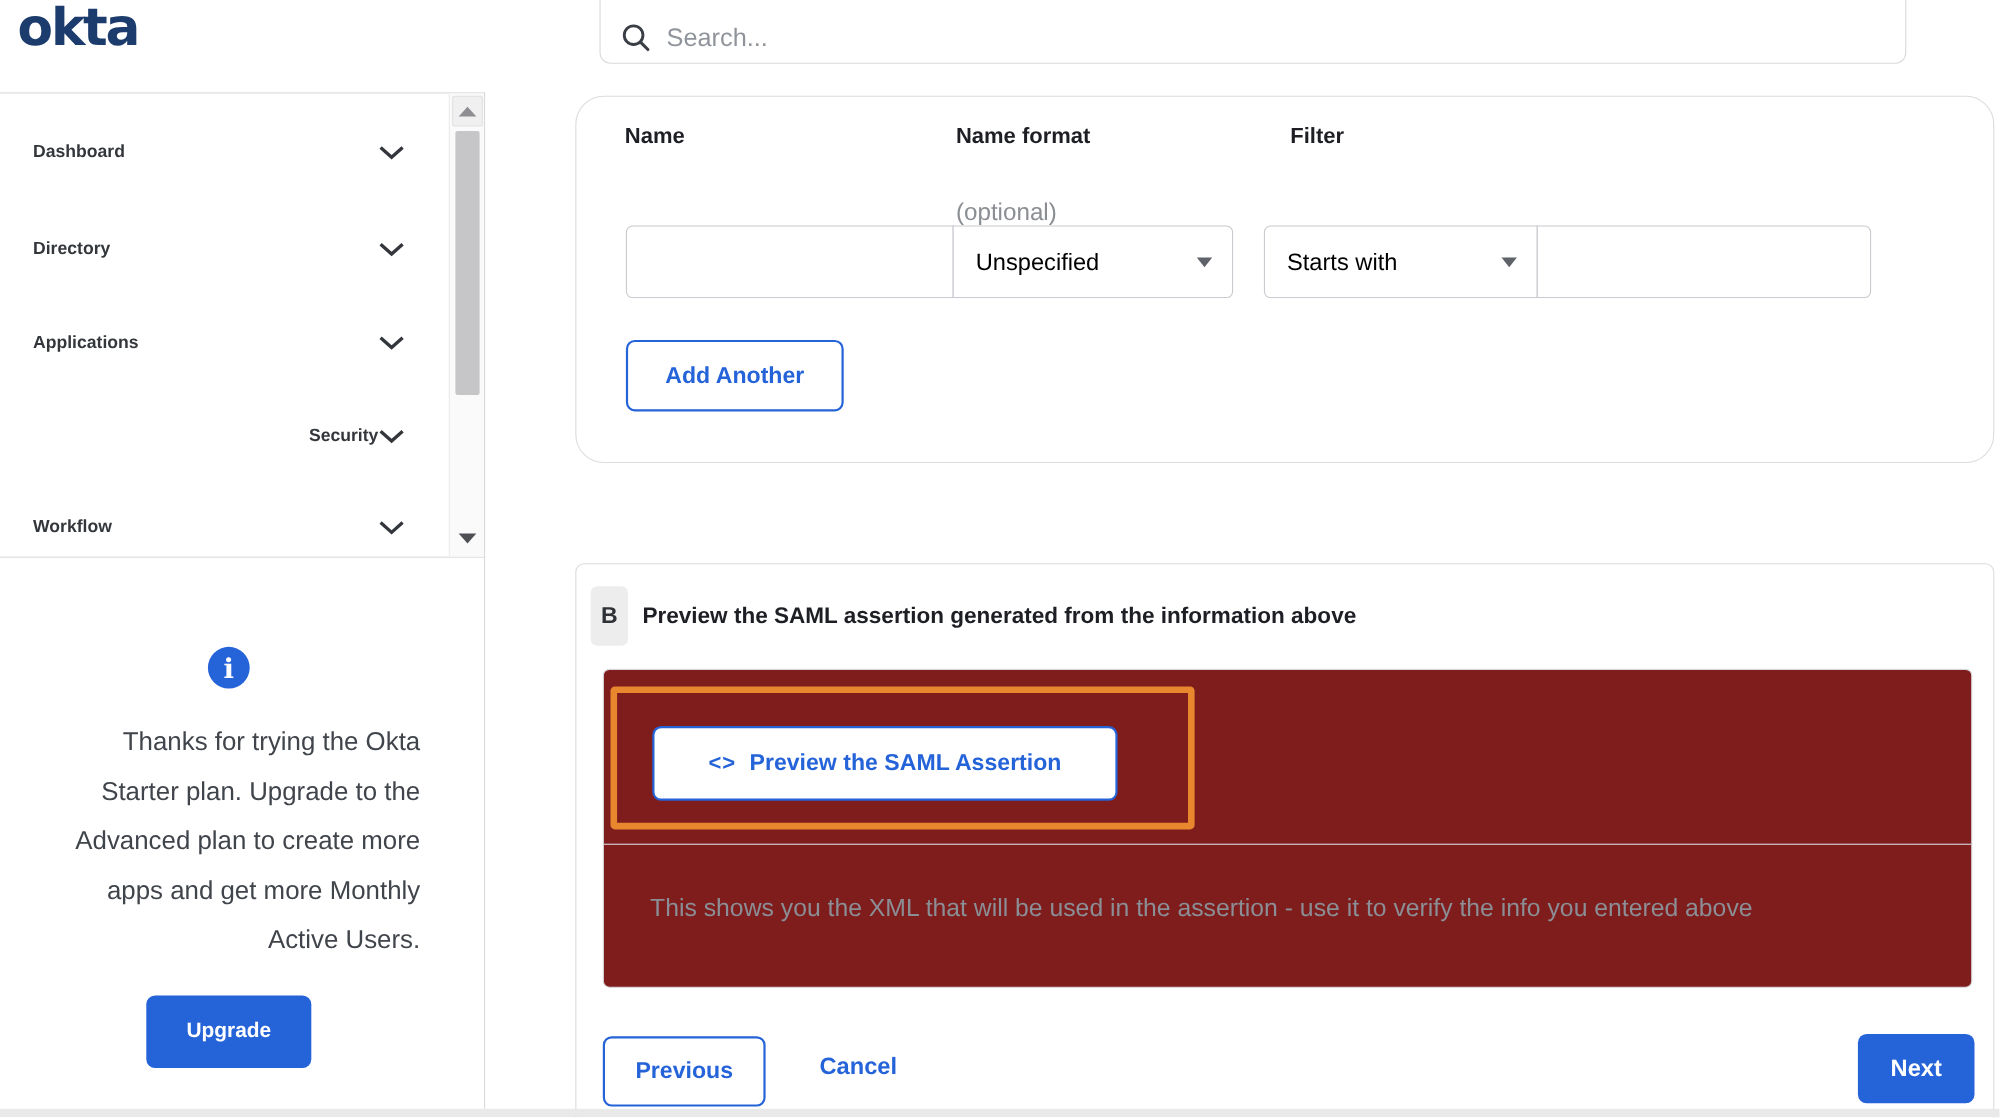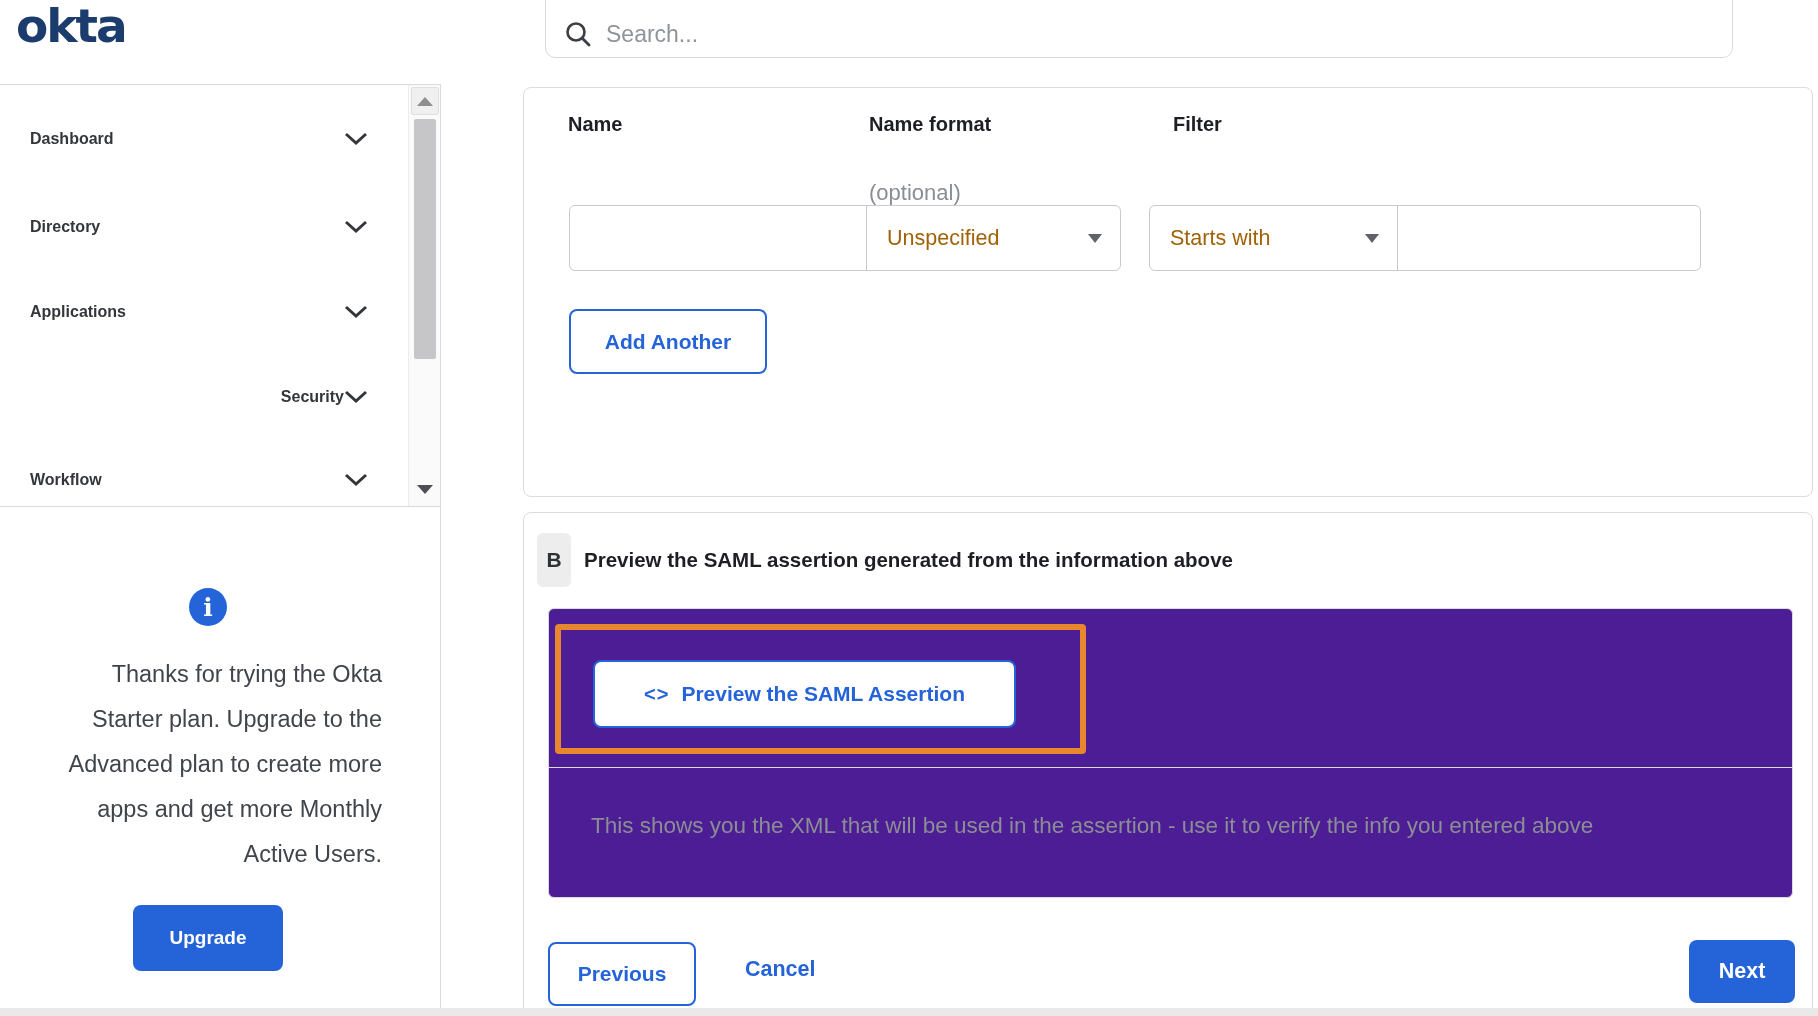--- a/index.html
+++ b/index.html
@@ -28,39 +28,39 @@
   .sb-downbtn { position:absolute; left:2px; bottom:4px; width:28px; height:26px; display:flex; align-items:center; justify-content:center; }
 
   
   .info-circle { left:189px; top:588px; width:38px; height:38px; border-radius:50%; background:#2563d9; color:#fff; display:flex; align-items:center; justify-content:center; font-size:25px; font-weight:bold; font-family:"DejaVu Serif",serif; }
   .promo-text { left:48px; top:652px; width:334px; font-size:23.5px; line-height:45px; color:#40444b;text-align:right; }
   .btn-primary { background:#2563d9; color:#fff; border:none; border-radius:8px; font-weight:bold; font-family:inherit; cursor:pointer; }
   .upgrade { left:133px; top:905px; width:150px; height:66px; font-size:19px; }
 
   
   .card { background:#fff; border:1px solid #dcdce0; border-radius:8px; }
-  #card-attrs { left:523px; top:87px; width:1290px; height:410px; }
+  #card-attrs { left:523px; top:87px; width:1290px; height:334px;border-radius:26px; }
   #card-preview { left:523px; top:512px; width:1290px; height:520px; }
 
   .col-head { font-size:20px; font-weight:bold; color:#1d1f24; }
   .optional { font-size:22px; color:#8a8d92; }
 
   .fld { position:absolute; top:117px; height:66px; background:#fff; border:1px solid #c9c9cf; }
   .fld.inp { padding:0 16px; font-size:21px; color:#3a3d42; font-family:inherit; outline:none; }
-  .fld.sel { display:flex; align-items:center; justify-content:space-between; padding:0 18px 0 20px; font-size:21.5px; color:#a16207; cursor:pointer; }
+  .fld.sel { display:flex; align-items:center; justify-content:space-between; padding:0 18px 0 20px; font-size:21.5px; color:#000000; cursor:pointer; }
   .caret { width:0; height:0; border-left:7px solid transparent; border-right:7px solid transparent; border-top:9px solid #5f6268; }
   .rL { border-radius:6px 0 0 6px; }
   .rR { border-radius:0 6px 6px 0; }
 
   .btn-outline { background:#fff; border:2px solid #2563d9; border-radius:8px; color:#2563d9; font-weight:bold; font-family:inherit; font-size:21px; cursor:pointer; display:flex; align-items:center; justify-content:center; }
 
   
   .badge-b { left:13px; top:20px; width:34px; height:54px; background:#ededee; border-radius:6px; display:flex; align-items:center; justify-content:center; font-size:21px; font-weight:600; color:#2e3135; }
   .sec-heading { left:60px; top:35px; font-size:20.5px; font-weight:bold; color:#1d1f24; }
-  .graybox { left:24px; top:95px; width:1245px; height:290px; background:#4c1d95; border:1px solid #d9d9de; border-radius:6px; }
+  .graybox { left:24px; top:95px; width:1245px; height:290px; background:#7f1d1d; border:1px solid #d9d9de; border-radius:6px; }
   .graybox .divider { position:absolute; left:0; top:158px; width:100%; height:1px; background:#d9d9de; }
   .hint { position:absolute; left:42px; top:204px; font-size:22.5px; color:#8b8e94; }
   .annot { left:31px; top:111px; width:531px; height:130px; border:6px solid #e8872e; border-radius:4px; pointer-events:none; }
   .preview-btn { left:69px; top:147px; width:423px; height:68px; }
   .code-glyph { font-size:20px; font-weight:bold; letter-spacing:1px; margin-right:12px; }
 
   
   .prev { left:548px; top:942px; width:148px; height:64px; }
   .cancel { left:745px; top:957px; font-size:21.5px; font-weight:bold; color:#2563d9; cursor:pointer; background:none; border:none; font-family:inherit; }
   .next { left:1689px; top:940px; width:106px; height:63px; font-size:21.5px; }

